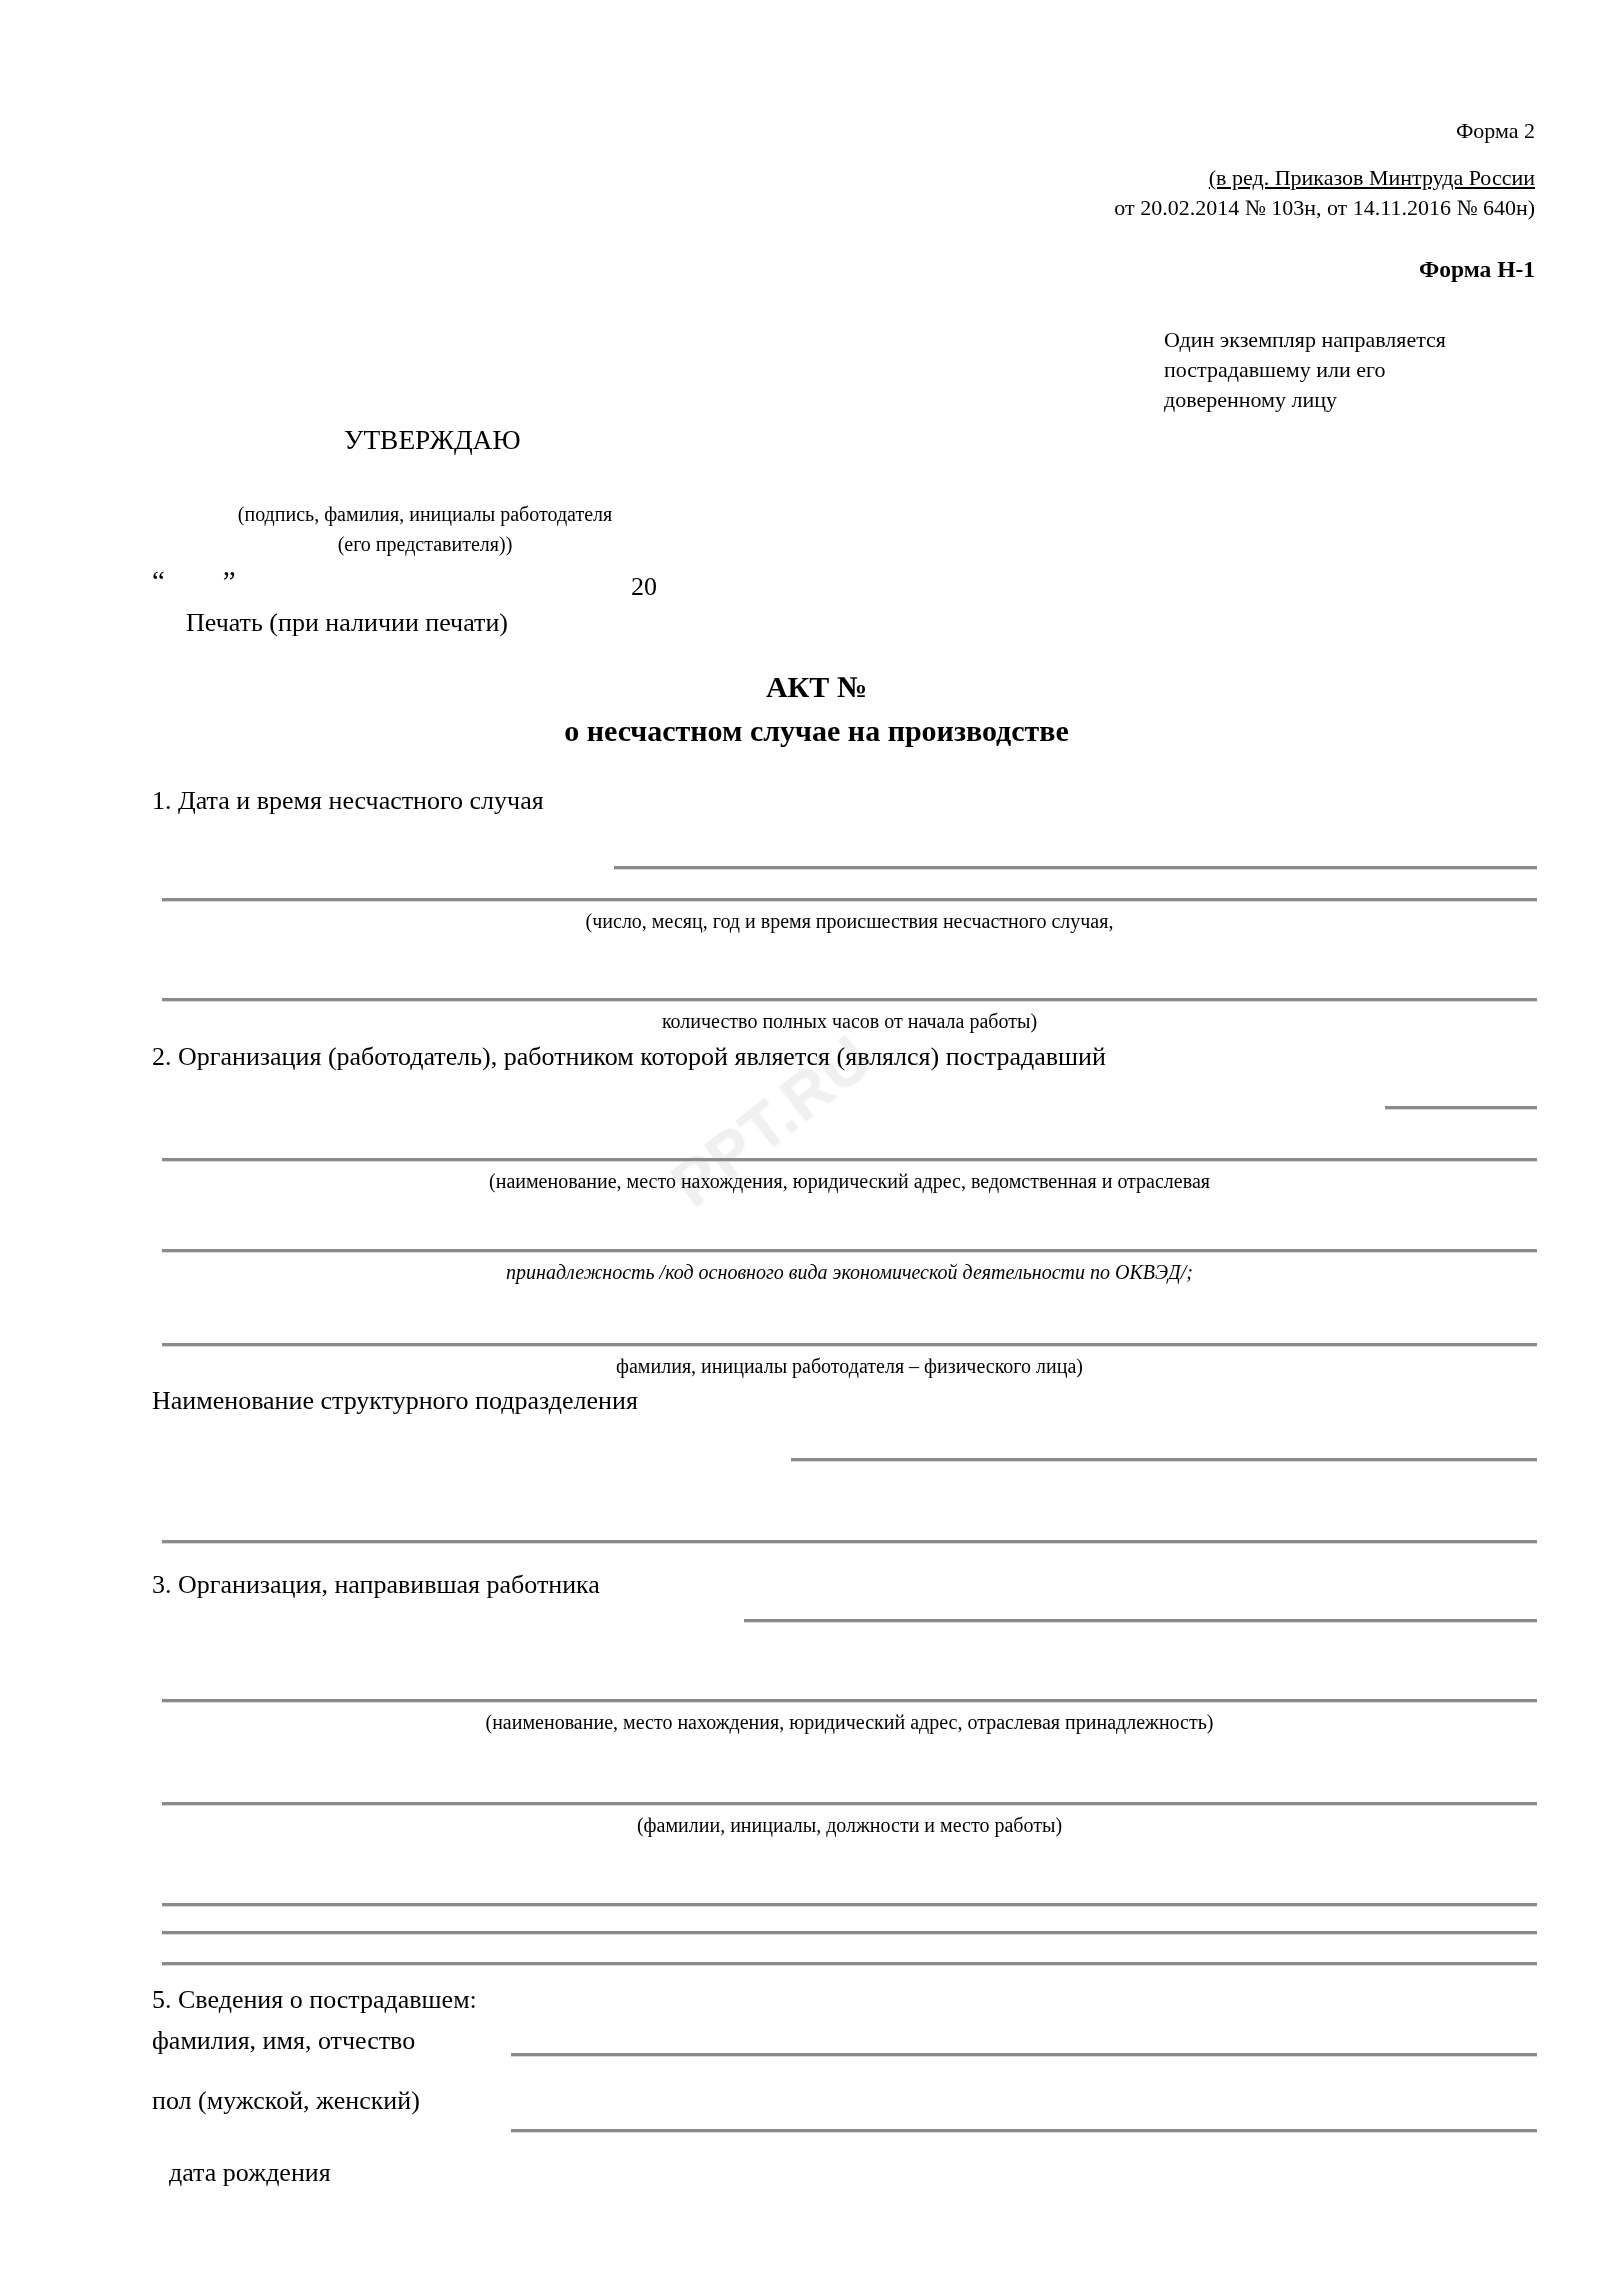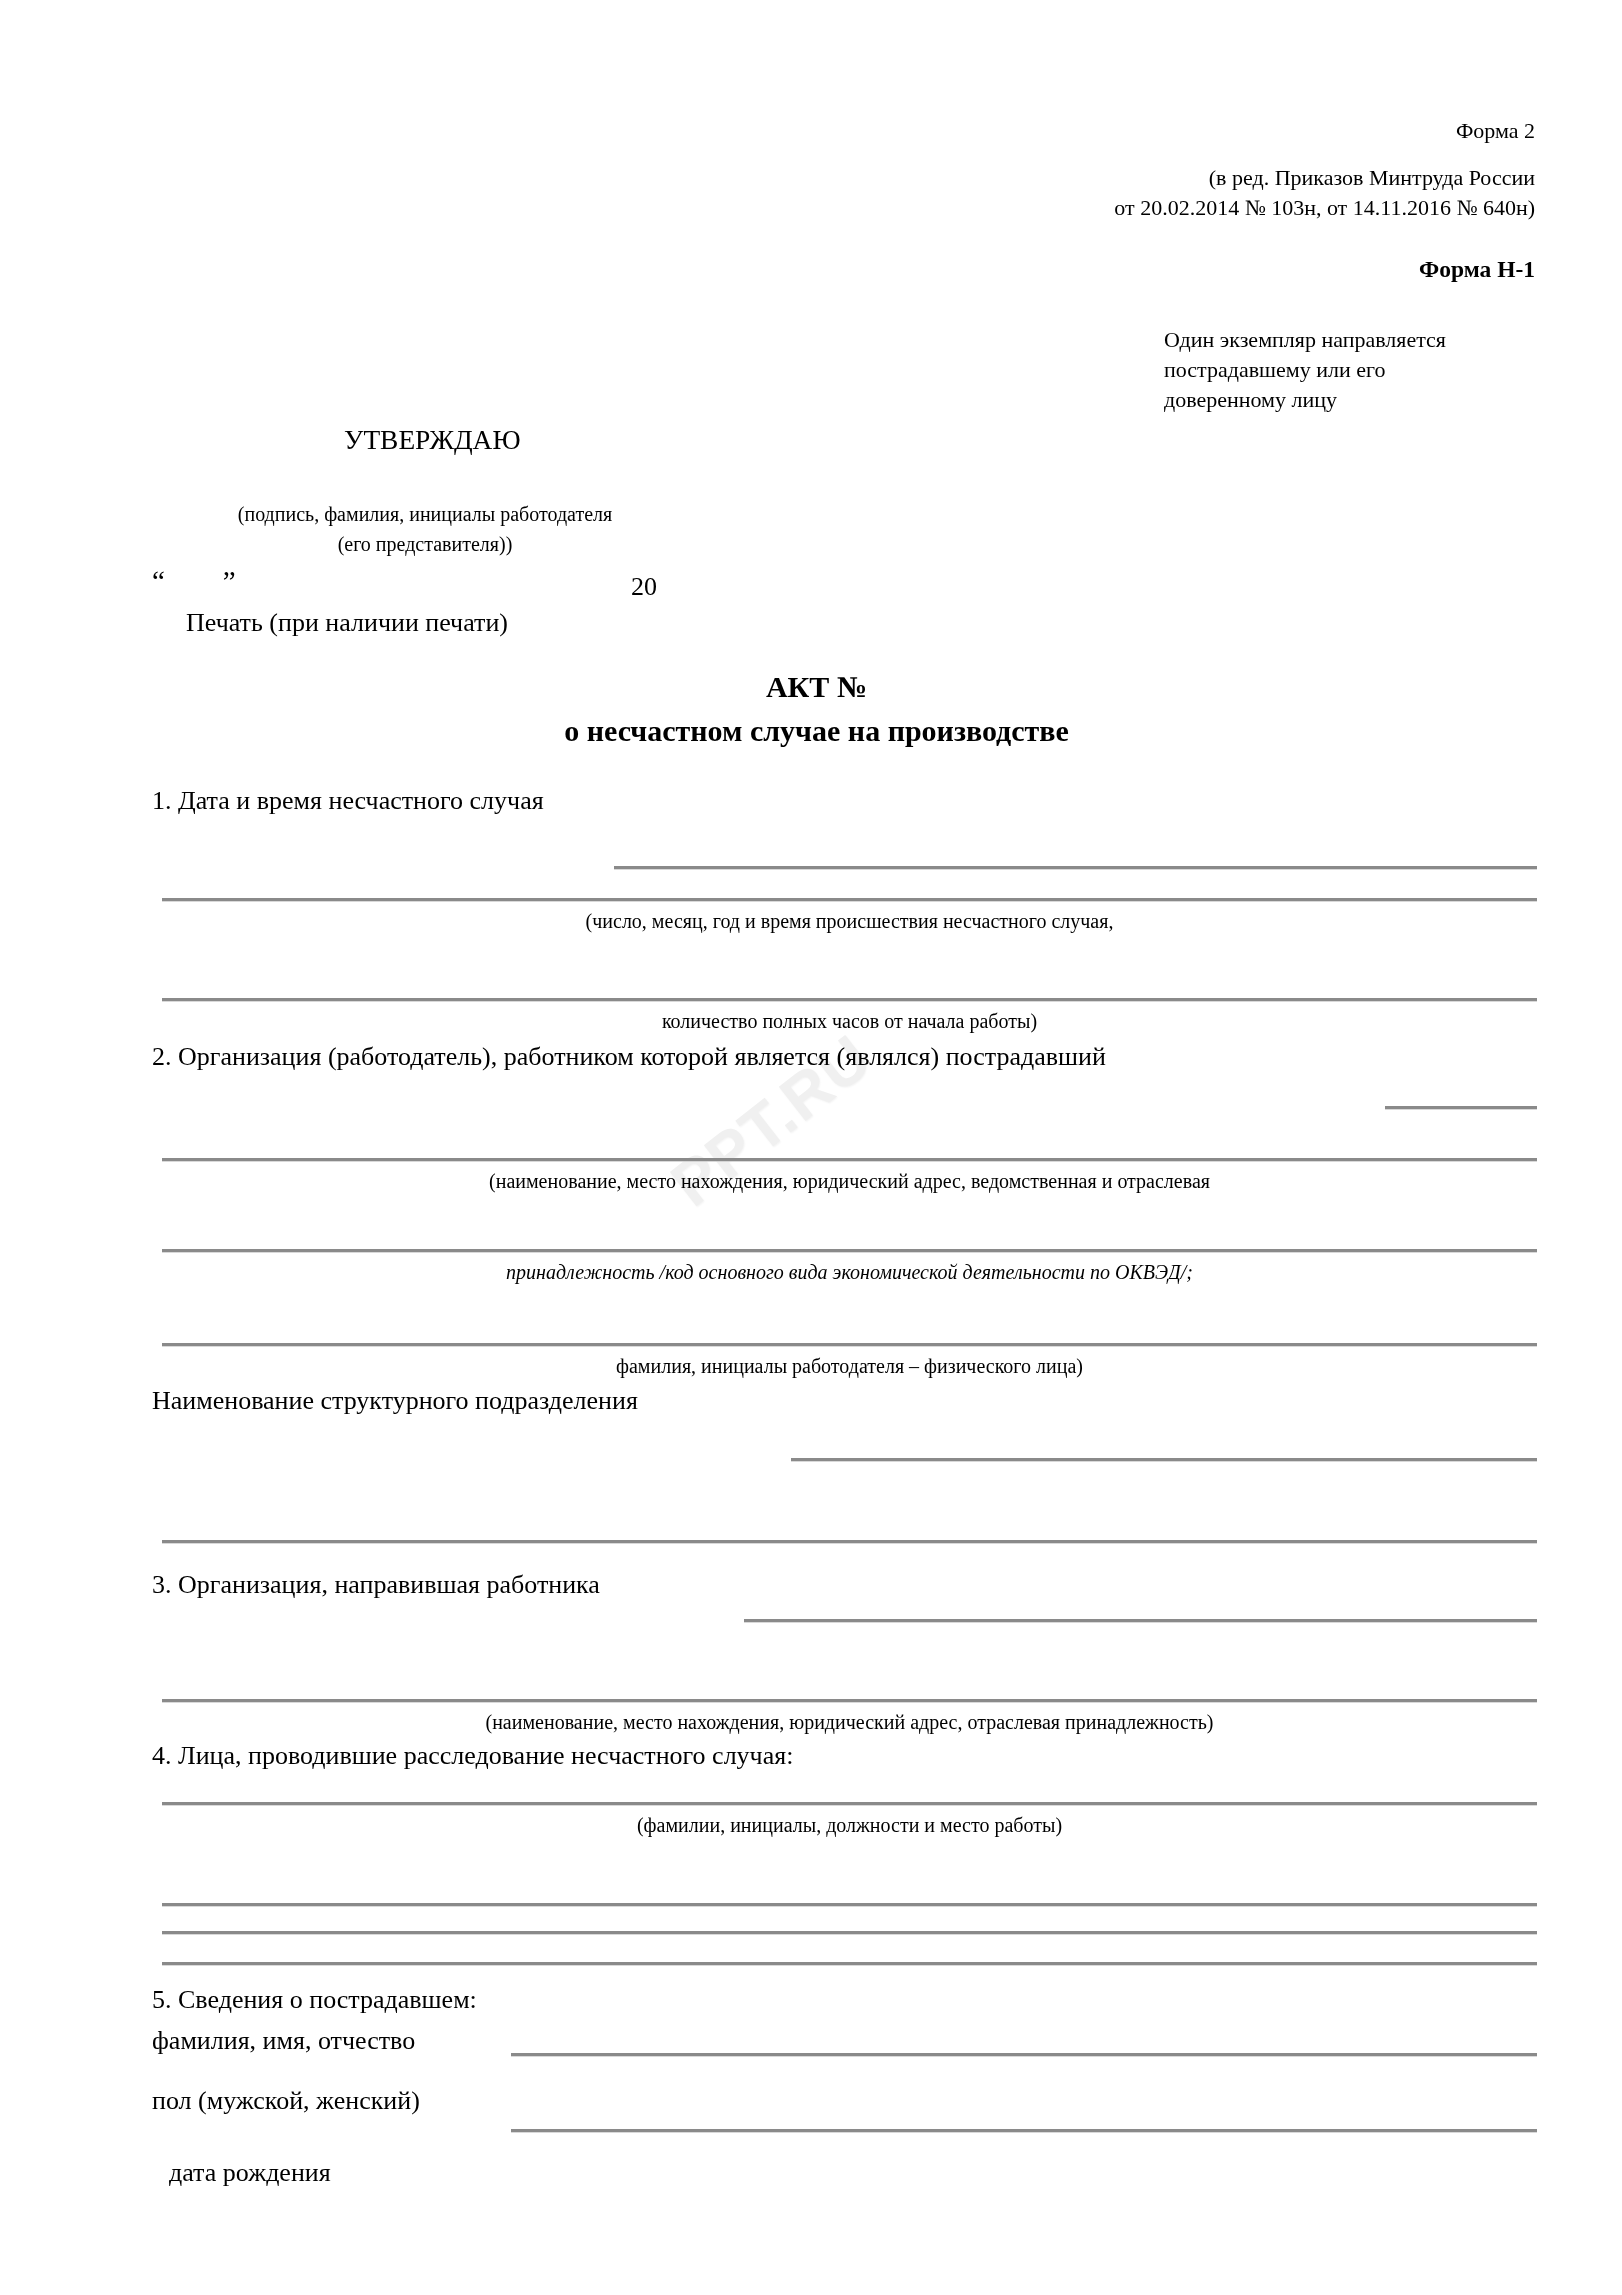--- a/index.html
+++ b/index.html
@@ -73,21 +73,21 @@
 </style>
 </head>
 <body>
 
 <div class="page">
 
   <div class="watermark">PPT.RU</div>
 
   <div class="t fs-head ta-right" style="left:980px; top:116px; width:555px;">Форма 2</div>
 
-  <div class="t fs-head ta-right" style="left:882px; top:163px; width:653px;">(в ред. Приказов Минтруда России</div>
+  <div class="t fs-head ta-right" style="left:882px; top:163px; width:653px;text-decoration:underline;">(в ред. Приказов Минтруда России</div>
   <div class="t fs-head ta-right" style="left:882px; top:193px; width:653px;">от 20.02.2014 № 103н, от 14.11.2016 № 640н)</div>
 
   <div class="t fs-formn1 ta-right" style="left:980px; top:254px; width:555px;">Форма Н-1</div>
 
   <div class="t fs-head ta-left" style="left:1164px; top:325px; width:405px;">Один экземпляр направляется</div>
   <div class="t fs-head ta-left" style="left:1164px; top:355px; width:405px;">пострадавшему или его</div>
   <div class="t fs-head ta-left" style="left:1164px; top:385px; width:405px;">доверенному лицу</div>
 
   <div class="t fs-utv ta-left" style="left:344px; top:423px;">УТВЕРЖДАЮ</div>
 
@@ -137,21 +137,20 @@
   <div class="rule" style="left:162px; top:1540px; width:1375px;"></div>
 
   <div class="t fs-body ta-left" style="left:152px; top:1568px;">3. Организация, направившая работника</div>
 
   <div class="rule" style="left:744px; top:1619px; width:793px;"></div>
 
   <div class="rule" style="left:162px; top:1699px; width:1375px;"></div>
 
   <div class="t fs-cap ta-center" style="left:162px; top:1709px; width:1375px;">(наименование, место нахождения, юридический адрес, отраслевая принадлежность)</div>
 
-  <div class="t fs-body ta-left" style="left:152px; top:1739px;">4. Лица, проводившие расследование несчастного случая:</div>
 
   <div class="rule" style="left:162px; top:1802px; width:1375px;"></div>
 
   <div class="t fs-cap ta-center" style="left:162px; top:1812px; width:1375px;">(фамилии, инициалы, должности и место работы)</div>
 
   <div class="rule" style="left:162px; top:1903px; width:1375px;"></div>
 
   <div class="rule" style="left:162px; top:1931px; width:1375px;"></div>
 
   <div class="rule" style="left:162px; top:1962px; width:1375px;"></div>

